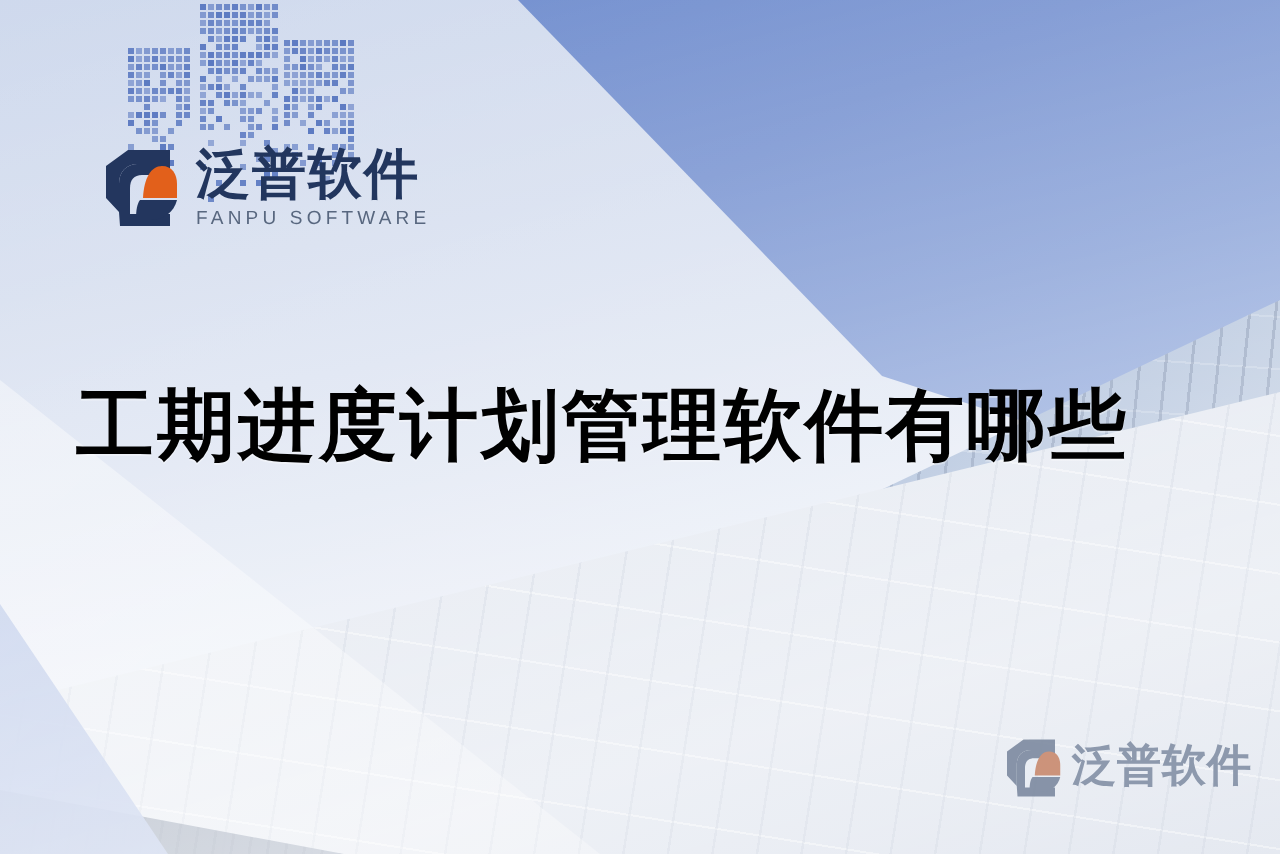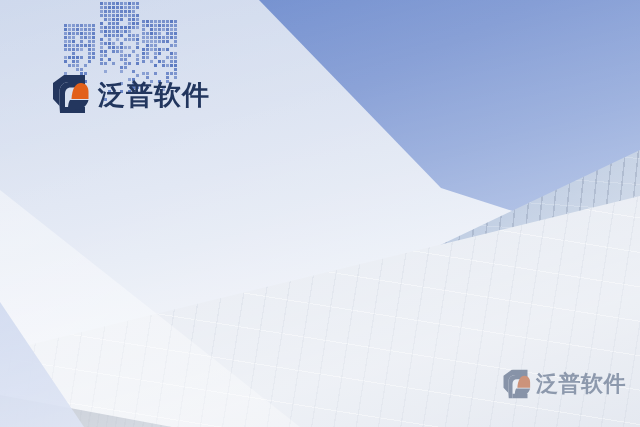--- a/index.html
+++ b/index.html
@@ -469,23 +469,25 @@
     <svg id="logo-mark" viewBox="0 0 40 42">
       <path d="M12.5 1.5 L33 1.5 L39 8 L39 30 L30.5 40.5 L9 40.5 L1.5 32 L1.5 10 Z" fill="none" stroke="#23365e" stroke-width="0"></path>
       <path d="M13 2 L34 2 L34 9 L18 9 C12 9 8.5 13 8.5 19 L8.5 33 L2 26 L2 10 Z" fill="#23365e"></path>
       <path d="M8.5 19 C8.5 13 12 9 18 9 L34 9 L34 14.5 L20 14.5 C16 14.5 14 17 14 21 L14 40 L9 40 L8.5 33 Z" fill="#23365e"></path>
       <path d="M14 40 L14 34 L34 34 L34 40 Z" fill="#23365e"></path>
       <path d="M30 10 C35 10 37.5 14 37.5 19 L37.5 26 L20.5 26 C21 16 24.5 10 30 10 Z" fill="#e2601b"></path>
       <path d="M19 27 L37.5 27 C36 33 31 37 24 37 L17 37 C17 32 17.5 29 19 27 Z" fill="#23365e"></path>
     </svg>
     <div id="logo-wordmark">
       <div id="logo-cn">泛普软件</div>
+      <div id="logo-en">FANPU SOFTWARE</div>
     </div>
   </div>
 
+  <div id="headline">工期进度计划管理软件有哪些</div>
 
   <div id="watermark">
     <div id="wm-row">
       <svg id="wm-mark" viewBox="0 0 40 42">
         <path d="M13 2 L34 2 L34 9 L18 9 C12 9 8.5 13 8.5 19 L8.5 33 L2 26 L2 10 Z" fill="#7d8aa0"></path>
         <path d="M8.5 19 C8.5 13 12 9 18 9 L34 9 L34 14.5 L20 14.5 C16 14.5 14 17 14 21 L14 40 L9 40 L8.5 33 Z" fill="#7d8aa0"></path>
         <path d="M14 40 L14 34 L34 34 L34 40 Z" fill="#7d8aa0"></path>
         <path d="M30 10 C35 10 37.5 14 37.5 19 L37.5 26 L20.5 26 C21 16 24.5 10 30 10 Z" fill="#c98a6e"></path>
         <path d="M19 27 L37.5 27 C36 33 31 37 24 37 L17 37 C17 32 17.5 29 19 27 Z" fill="#7d8aa0"></path>
       </svg>

